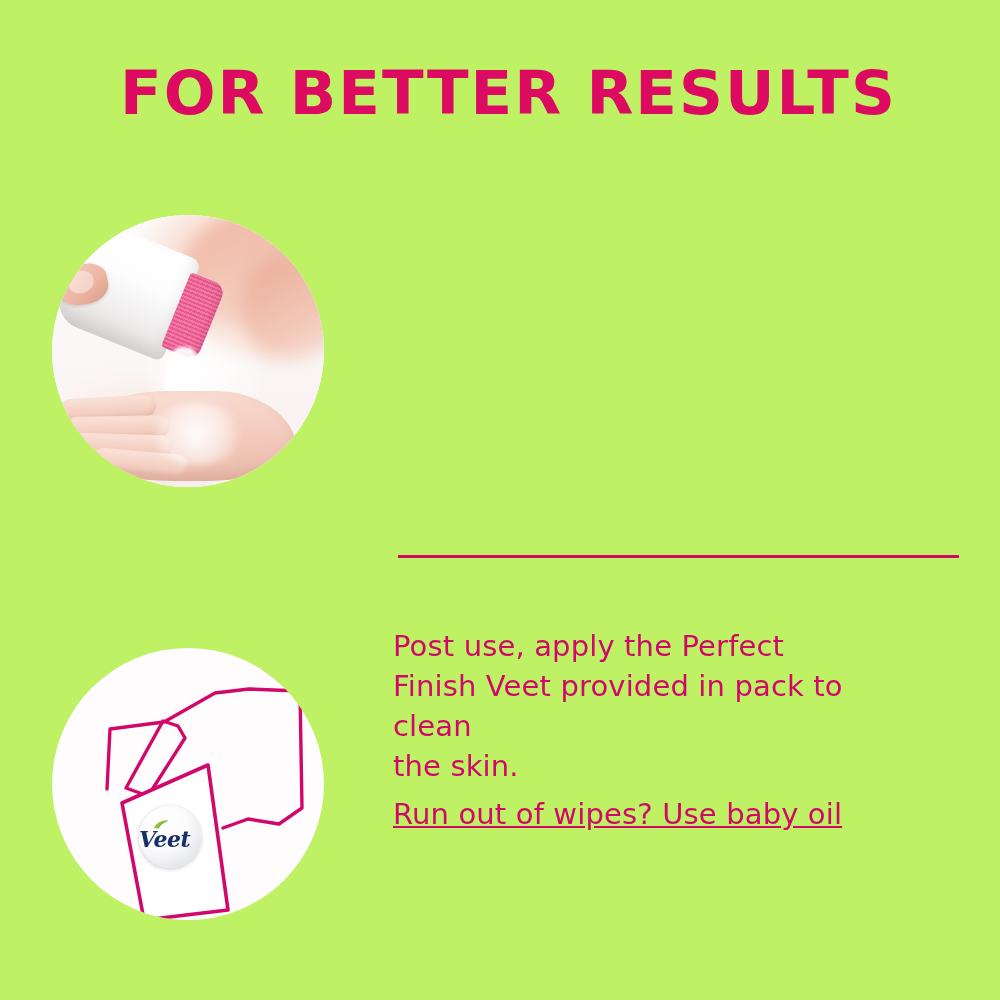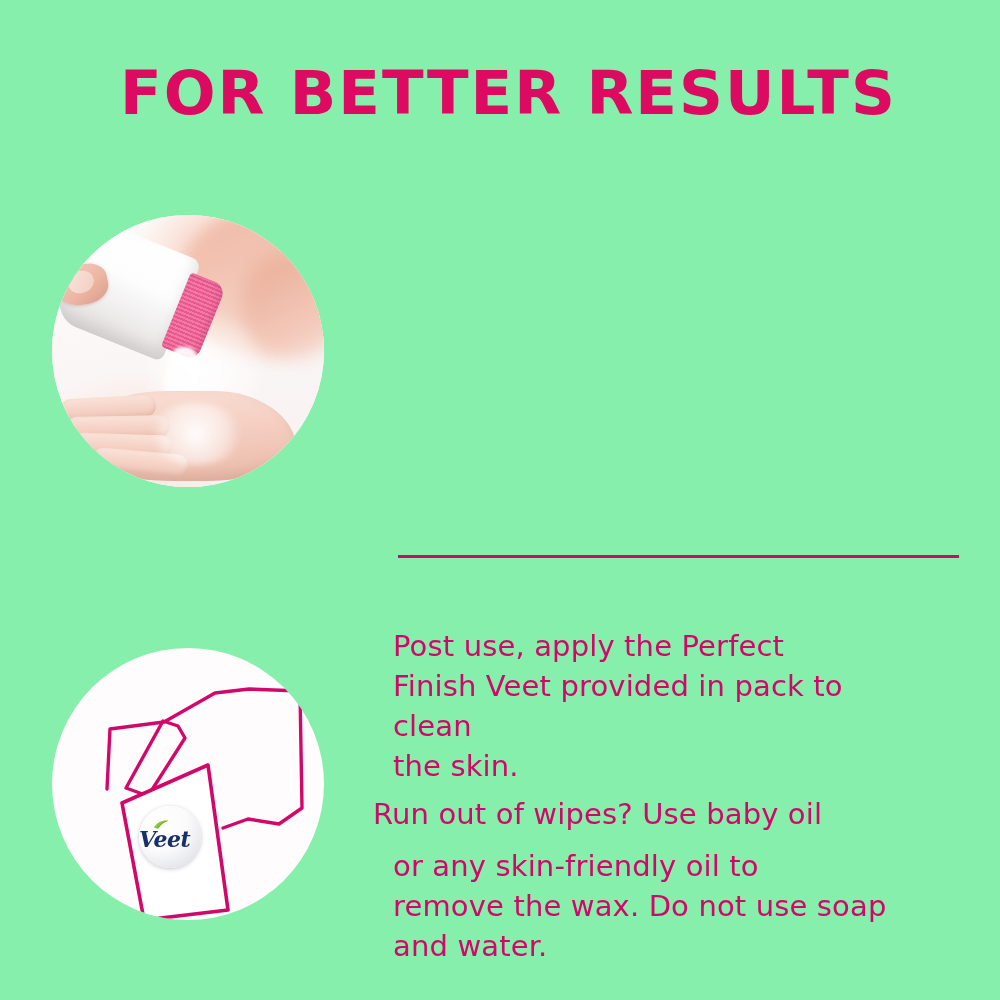--- a/index.html
+++ b/index.html
@@ -13,21 +13,21 @@
     font-family: "DejaVu Sans", "Liberation Sans", sans-serif;
     overflow: hidden;
     position: relative;
   }
 
   .page {
     position: absolute;
     inset: 0;
     width: 1000px;
     height: 1000px;
-    background: #86efac;
+    background: #bef264;
   }
 
   
   .heading {
     position: absolute;
     left: 120px;
     top: 62px;
     width: 800px;
     font-size: 61px;
     font-weight: 700;
@@ -264,21 +264,21 @@
     position: absolute;
     color: #d1086a;
     font-size: 29px;
     font-weight: 500;
     letter-spacing: 0.15px;
     line-height: 40px;
     white-space: pre-line;
   }
   .para-1 { left: 393px; top: 258px; width: 570px; }
   .para-2 { left: 393px; top: 626px; width: 570px; }
-  .para-3 { left: 373px; top: 794px; width: 570px; }
+  .para-3 { left: 393px; top: 794px; width: 570px; text-decoration: underline; }
   .para-4 { left: 393px; top: 846px; width: 590px; }
 </style>
 </head>
 <body>
 
 <div class="page">
 
   <div class="heading">FOR BETTER RESULTS</div>
 
   <div class="circle circle-top">
@@ -329,17 +329,14 @@
     </div>
   </div>
 
   <div class="para para-2">Post use, apply the Perfect
 Finish Veet provided in pack to
 clean
 the skin.</div>
 
   <div class="para para-3">Run out of wipes? Use baby oil</div>
 
-  <div class="para para-4">or any skin-friendly oil to
-remove the wax. Do not use soap
-and water.</div>
 
 </div>
 
 </body></html>

